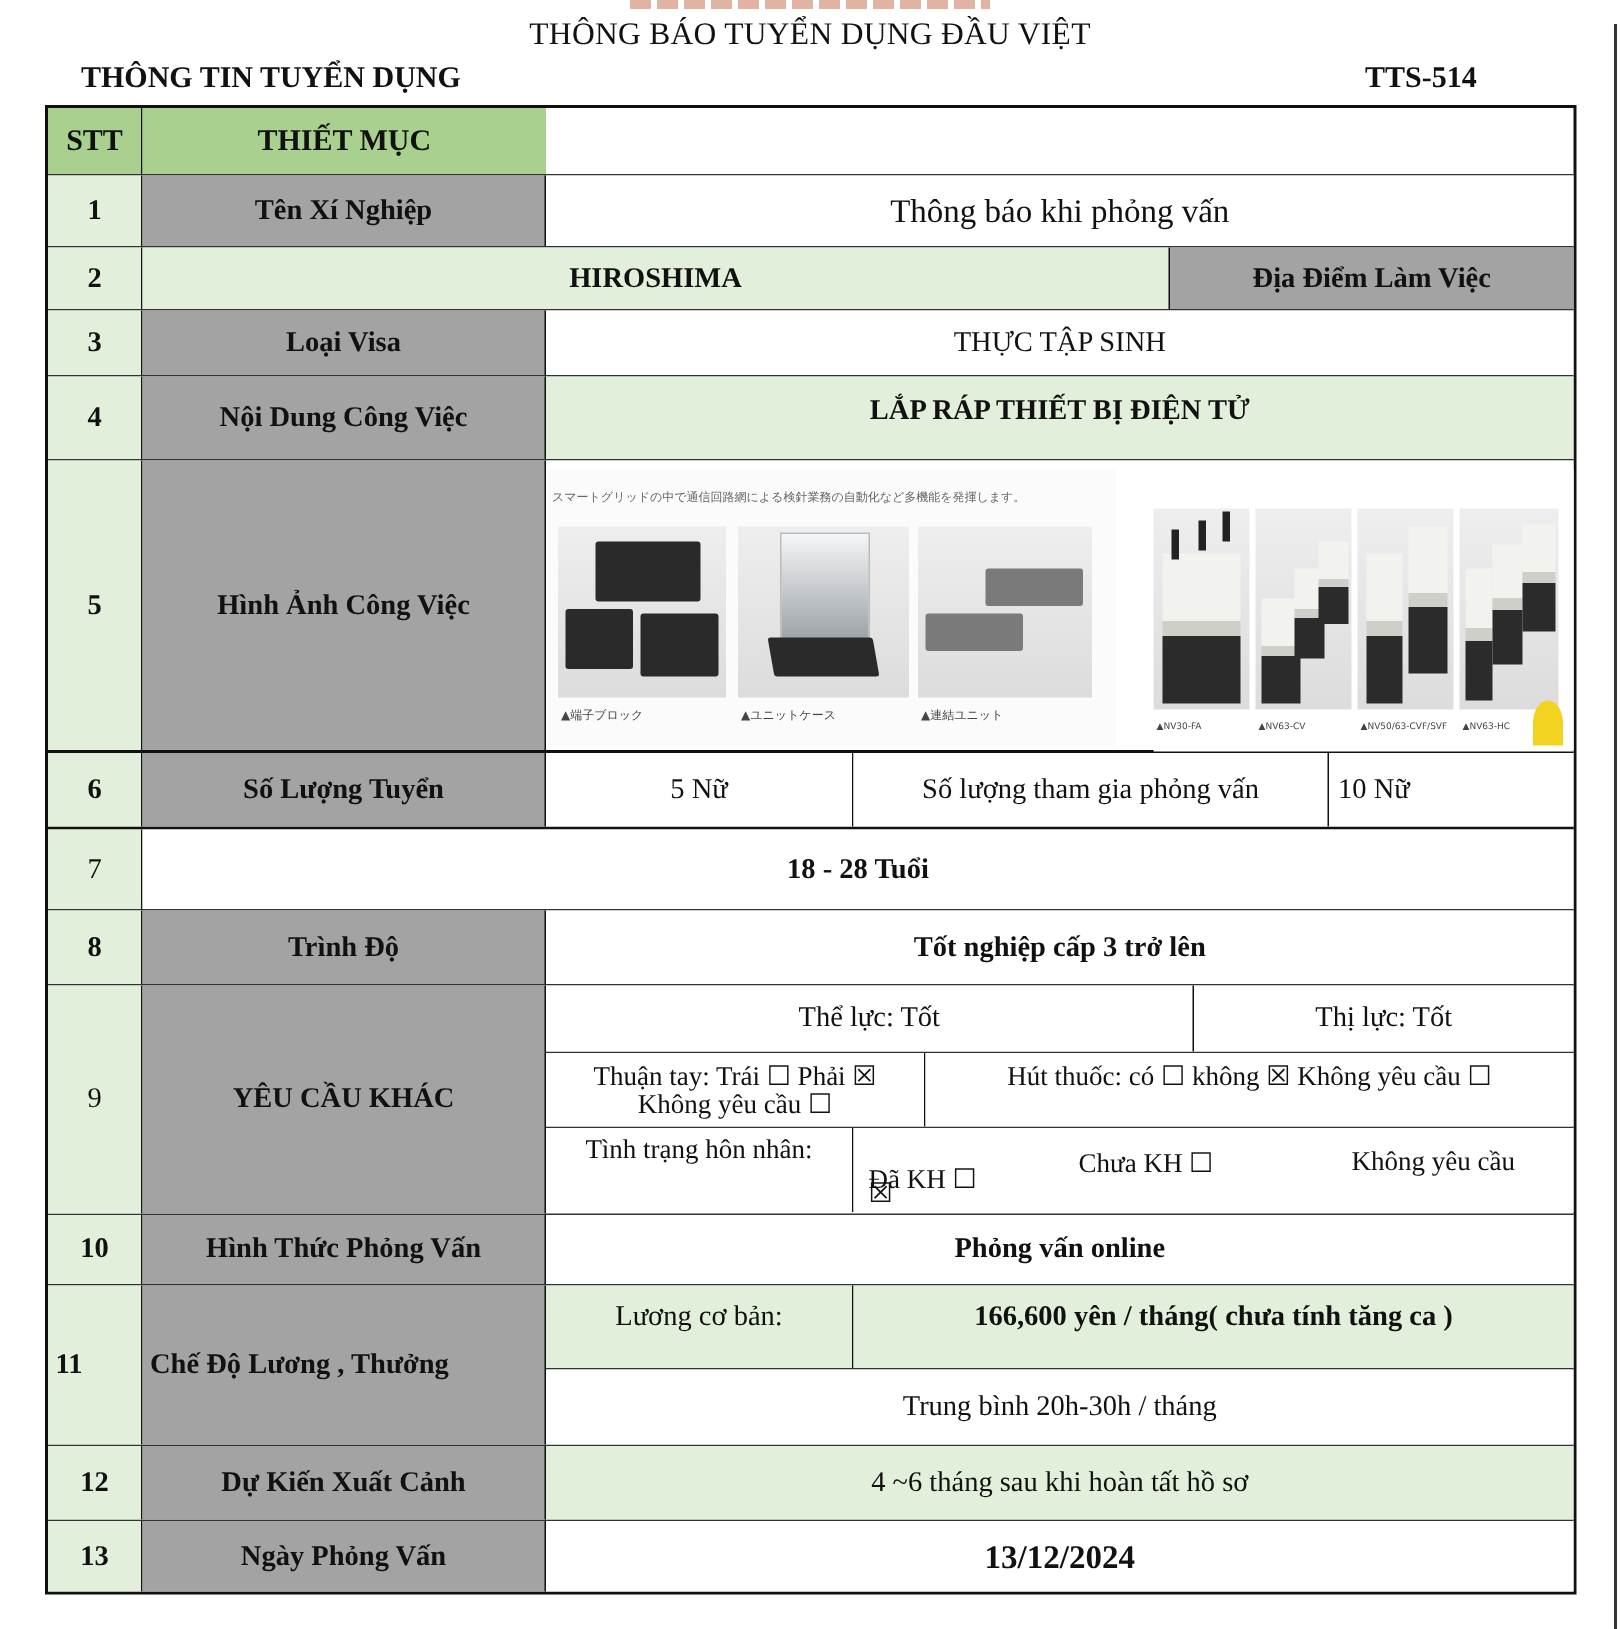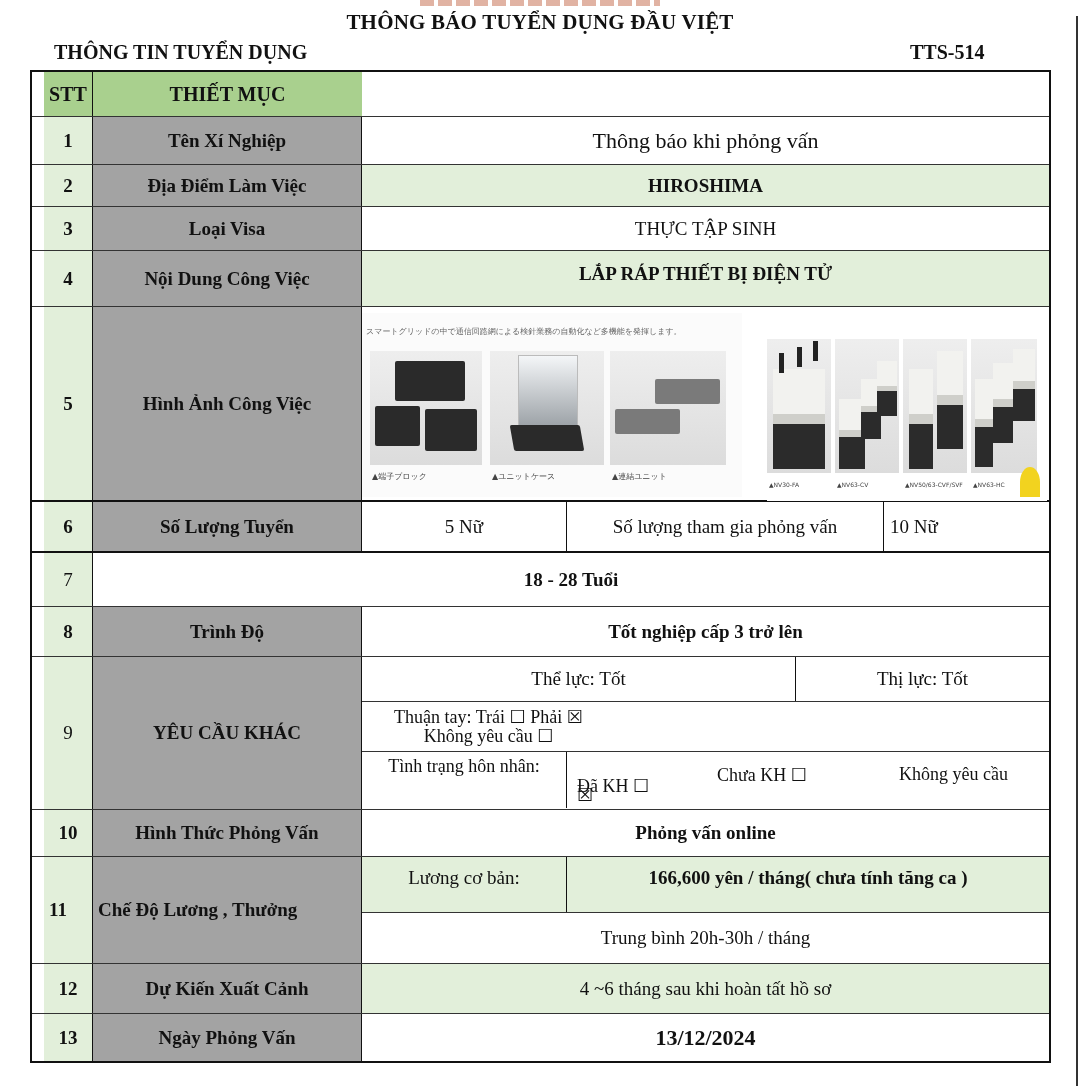--- a/index.html
+++ b/index.html
@@ -4,32 +4,32 @@
 <style>
   * { box-sizing: border-box; margin: 0; padding: 0; }
   html, body { width: 1080px; height: 1086px; background: #ffffff; overflow: hidden; }
   body { position: relative; font-family: "Liberation Serif", "DejaVu Serif", serif; color: #111; }
 
   .top-cut { position: absolute; left: 420px; top: 0; width: 240px; height: 6px;
              background: repeating-linear-gradient(90deg, #d9a08c 0 14px, transparent 14px 18px); opacity: .8; }
   .right-edge { position: absolute; left: 1076px; top: 16px; width: 2px; height: 1070px; background: #333; }
 
   .doc-title { position: absolute; left: 0; width: 1080px; top: 10px; text-align: center;
-               font-size: 21px; font-weight: bold; letter-spacing: 0.2px; }
+               font-size: 21px; font-weight: normal; letter-spacing: 0.2px; }
   .sub-left { position: absolute; left: 54px; top: 41px; font-size: 20px; font-weight: bold; }
   .sub-right { position: absolute; left: 910px; top: 41px; font-size: 20px; font-weight: bold; }
 
   .tbl { position: absolute; left: 30px; top: 70px; width: 1021px; border: 2px solid #111; }
   .row { display: flex; border-bottom: 1px solid #333; }
   .row:last-child { border-bottom: none; }
   .row.thick { border-bottom: 2px solid #111; }
   .c { display: flex; align-items: center; justify-content: center; text-align: center;
        border-right: 1px solid #111; font-size: 19px; }
   .c:last-child { border-right: none; }
-  .stt { width: 49px; font-weight: bold; background: #e2efda; margin-left: 12px; }
+  .stt { width: 63px; font-weight: bold; background: #e2efda; }
   .stt.normal { font-weight: normal; }
   .cat { width: 269px; font-weight: bold; background: #a3a3a3; }
   .cat.left { justify-content: flex-start; padding-left: 5px; }
   .content { flex: 1; background: #ffffff; }
   .green { background: #e2efda; }
   .bold { font-weight: bold; }
   .hdr .c { background: #a9d08e; font-weight: bold; font-size: 20px; }
   .big { font-size: 22px; }
 
   .sub { display: flex; flex-direction: column; flex: 1; }
@@ -67,22 +67,22 @@
   </div>
 
   <div class="row" style="height:48px">
     <div class="c stt">1</div>
     <div class="c cat">Tên Xí Nghiệp</div>
     <div class="c content big">Thông báo khi phỏng vấn</div>
   </div>
 
   <div class="row" style="height:42px">
     <div class="c stt">2</div>
+    <div class="c content green bold">HIROSHIMA</div>
     <div class="c cat">Địa Điểm Làm Việc</div>
-    <div class="c content green bold">HIROSHIMA</div>
   </div>
 
   <div class="row" style="height:44px">
     <div class="c stt">3</div>
     <div class="c cat">Loại Visa</div>
     <div class="c content">THỰC TẬP SINH</div>
   </div>
 
   <div class="row" style="height:56px">
     <div class="c stt">4</div>
@@ -168,20 +168,21 @@
     <div class="sub">
       <div class="srow" style="height:45px">
         <div class="c content">Thể lực: Tốt</div>
         <div class="c content" style="flex:none;width:253px">Thị lực:  Tốt</div>
       </div>
       <div class="srow" style="height:50px">
         <div class="c content" style="flex:none;width:253px;flex-direction:column;line-height:19px;font-size:18px">
           <span>Thuận tay: Trái ☐  Phải ☒</span>
           <span>Không yêu cầu ☐</span>
         </div>
+        <div class="c content" style="align-items:flex-start;padding-top:4px;font-size:18px">Hút thuốc:  có  ☐  không ☒  Không yêu cầu ☐</div>
       </div>
       <div class="srow" style="height:56px">
         <div class="c content" style="flex:none;width:205px;align-items:flex-start;padding-top:4px;font-size:18px">Tình trạng hôn nhân:</div>
         <div class="content" style="position:relative;font-size:18px">
           <span style="position:absolute;left:10px;top:23px">Đã KH ☐</span>
           <span style="position:absolute;left:150px;top:12px">Chưa KH  ☐</span>
           <span style="position:absolute;left:332px;top:12px">Không yêu cầu</span>
           <span style="position:absolute;left:10px;top:32px">☒</span>
         </div>
       </div>

